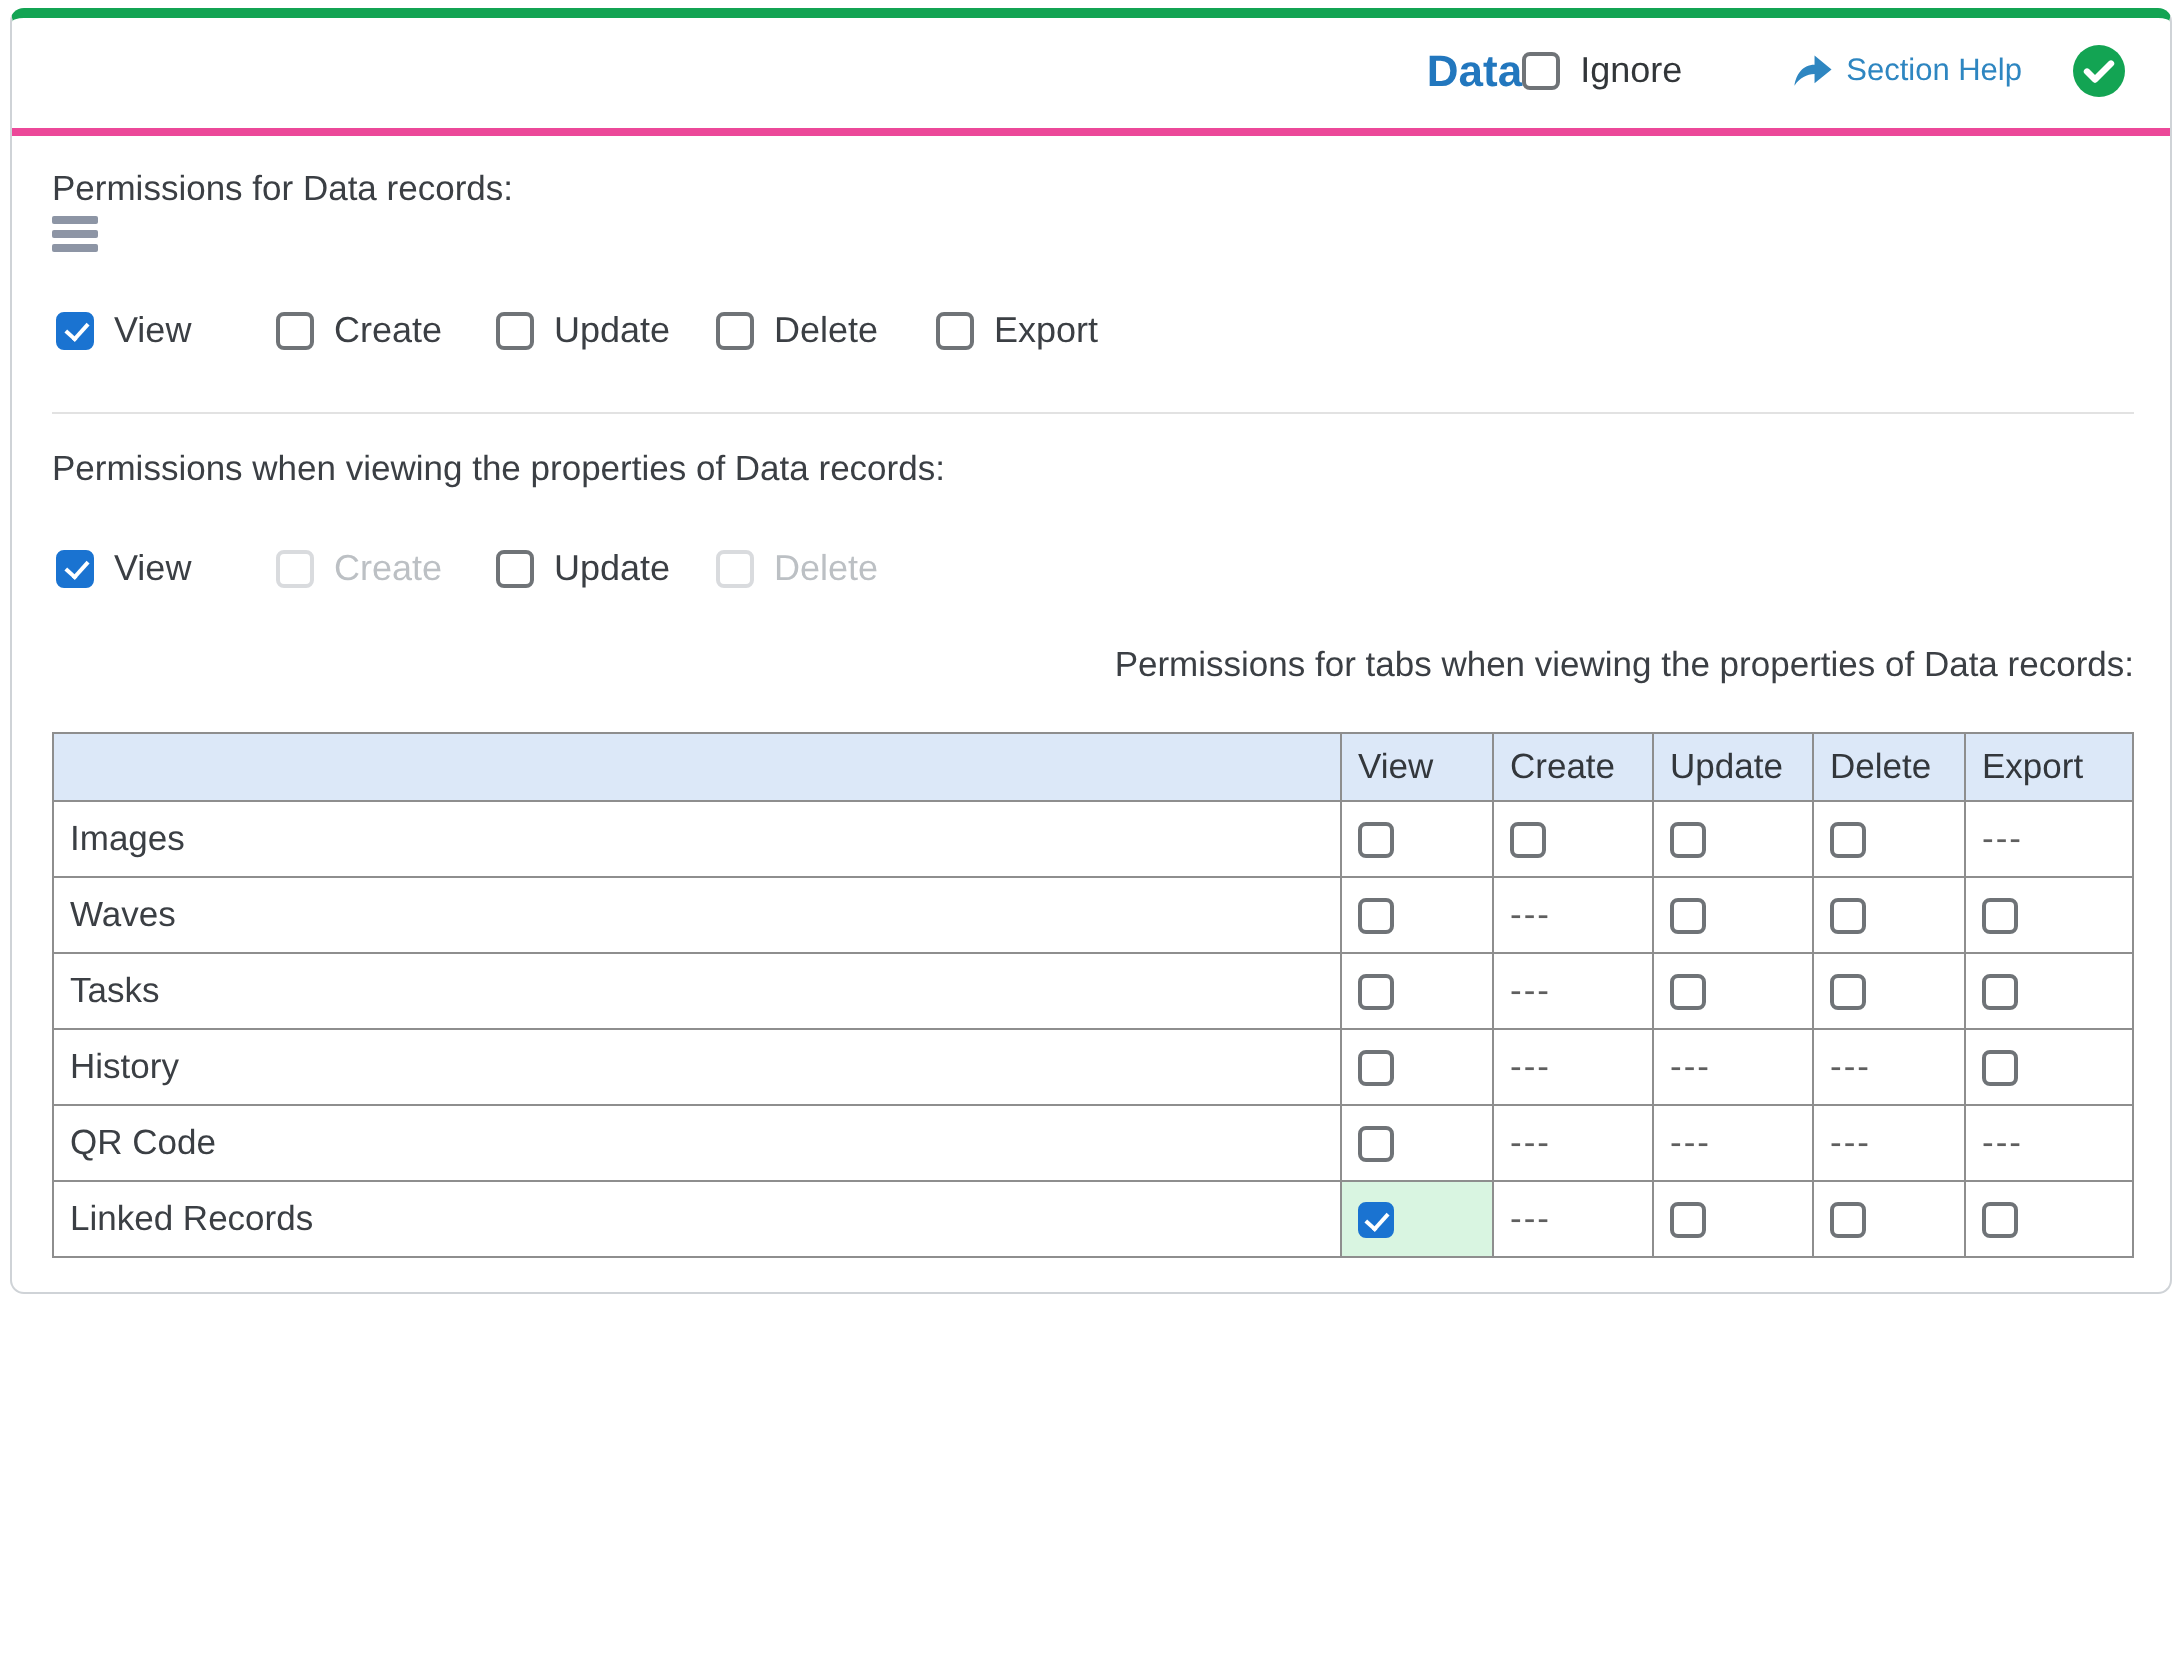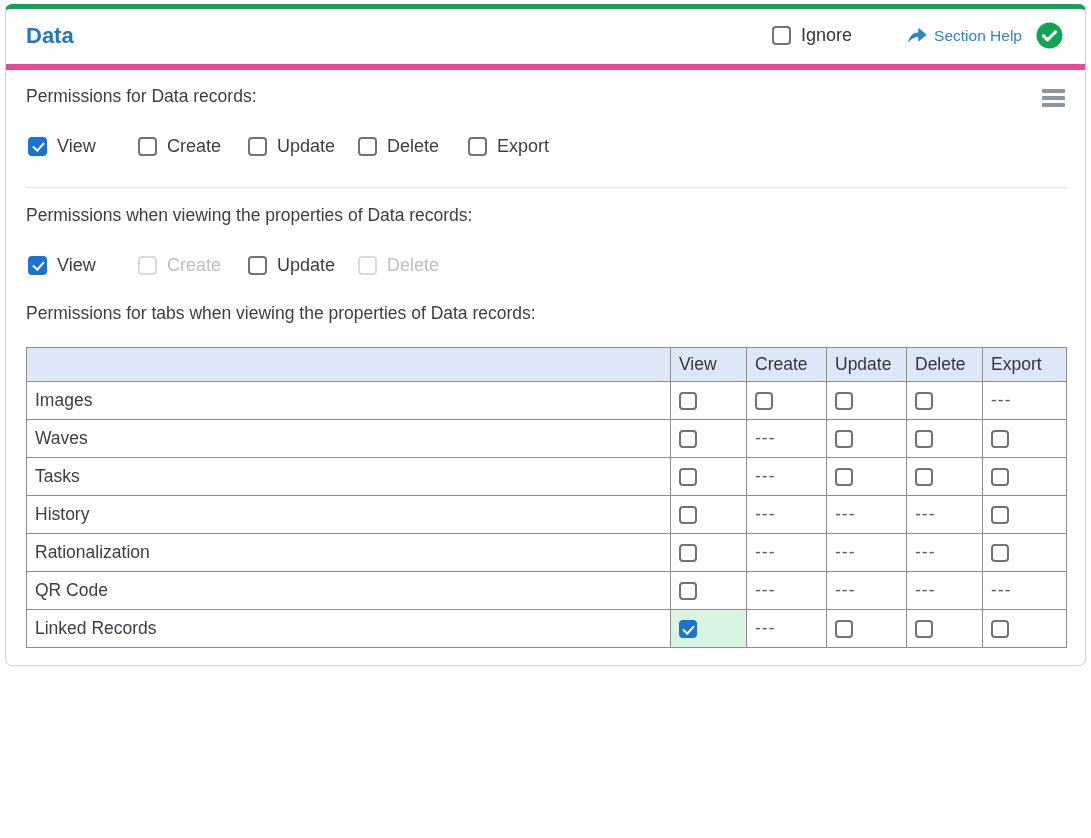--- a/index.html
+++ b/index.html
@@ -16,49 +16,49 @@
   body{
     margin:0;background:#fff;color:var(--text);
     font-family:"Liberation Sans","DejaVu Sans",sans-serif;
     width:1091px;height:838px;overflow:hidden;
   }
   .card{
     margin:4px 5px;border:1px solid #cfd3d7;border-top:5px solid var(--green);
     border-radius:7px;background:#fff;
   }
   .card-header{
-    display:flex;align-items:center;justify-content:space-between;
-    padding:13px 22px 15px 20px;border-bottom:6px solid #ec4899;
+    display:flex;align-items:center;justify-content:flex-end;
+    padding:13px 22px 15px 20px;border-bottom:4px solid #ec4899;
   }
   .title{font-size:22px;font-weight:bold;color:var(--title-blue);}
   .header-right{display:flex;align-items:center;}
   .ignore-group{display:flex;align-items:center;gap:10px;font-size:18px;color:#323639;margin-right:56px;cursor:pointer;}
-  .help-link{display:flex;align-items:center;gap:7px;color:var(--link-blue);font-size:15.5px;text-decoration:none;margin-right:14px;cursor:pointer;}
+  .help-link{display:flex;align-items:center;gap:7px;color:var(--link-blue);font-size:15.5px;text-decoration:none;margin-right:25px;cursor:pointer;}
   .status-icon{display:flex;align-items:center;}
   .card-body{padding:2px 18px 17px 20px;}
-  .section-line{display:flex;justify-content:space-between;align-items:flex-start;margin-top:14px;font-size:17.5px;}
+  .section-line{display:flex;justify-content:space-between;align-items:flex-start;margin-top:14px;font-size:17.5px;flex-direction:column;}
   .section-label{font-size:17.5px;}
   .menu-icon{display:flex;flex-direction:column;gap:3px;cursor:pointer;padding-top:3px;margin-right:2px;}
   .menu-icon i{display:block;width:23px;height:4px;background:#8d95a5;border-radius:1px;}
   .cbrow{display:flex;margin:29px 0 27px 2px;}
   .cbrow .cbgroup{width:110px;flex:none;}
   .cbgroup{display:flex;align-items:center;gap:10px;font-size:18px;cursor:pointer;}
   .cbgroup.disabled{color:#bcc0c4;cursor:default;}
   .cb{
     width:19px;height:19px;border:2px solid #6f7377;border-radius:4px;background:#fff;
     position:relative;flex:none;cursor:pointer;display:inline-block;
   }
   .cb.checked{background:var(--cb-blue);border-color:var(--cb-blue);}
   .cb.checked::after{
     content:"";position:absolute;left:4.5px;top:1px;width:5px;height:9px;
     border:solid #fff;border-width:0 2.5px 2.5px 0;transform:rotate(42deg);
   }
   .cb.disabled{border-color:#d9dbde;cursor:default;}
   hr.divider{border:none;border-top:1px solid #e2e2e2;margin:30px 0 17px 0;}
-  .label-tabs{margin:4px 0 0 0;}
+  .label-tabs{margin:4px 0 0 0;text-align:right;}
   table.perm{border-collapse:collapse;width:100%;margin-top:23px;font-size:17.5px;table-layout:fixed;}
   table.perm th,table.perm td{
     border:1px solid var(--border-gray);text-align:left;padding:4px 8px;
     overflow:hidden;white-space:nowrap;
   }
   table.perm thead th{background:var(--thead-bg);font-weight:normal;height:34px;color:#33373c;}
   table.perm tbody td{height:38px;}
   td.cell-checked{background:var(--cell-green);}
   table.perm .cb{width:18px;height:18px;vertical-align:middle;}
   table.perm .cb.checked::after{left:4px;top:1px;}
@@ -192,28 +192,20 @@
           </tr>
           <tr>
             <td>History</td>
             <td><span class="cb"></span></td>
             <td><span class="dashes">---</span></td>
             <td><span class="dashes">---</span></td>
             <td><span class="dashes">---</span></td>
             <td><span class="cb"></span></td>
           </tr>
           <tr>
-            <td>Rationalization</td>
-            <td><span class="cb"></span></td>
-            <td><span class="dashes">---</span></td>
-            <td><span class="dashes">---</span></td>
-            <td><span class="dashes">---</span></td>
-            <td><span class="cb"></span></td>
-          </tr>
-          <tr>
             <td>QR Code</td>
             <td><span class="cb"></span></td>
             <td><span class="dashes">---</span></td>
             <td><span class="dashes">---</span></td>
             <td><span class="dashes">---</span></td>
             <td><span class="dashes">---</span></td>
           </tr>
           <tr>
             <td>Linked Records</td>
             <td class="cell-checked"><span class="cb checked"></span></td>

